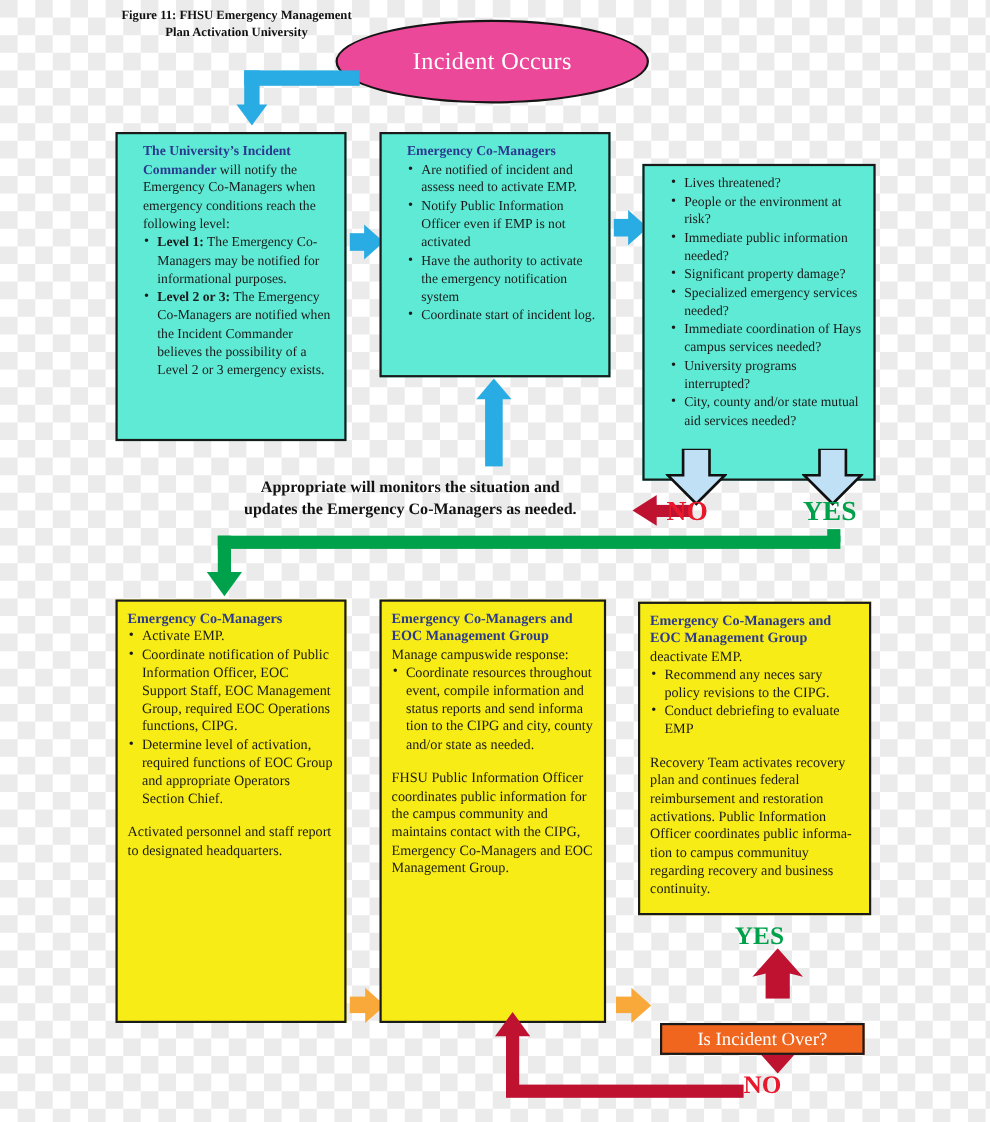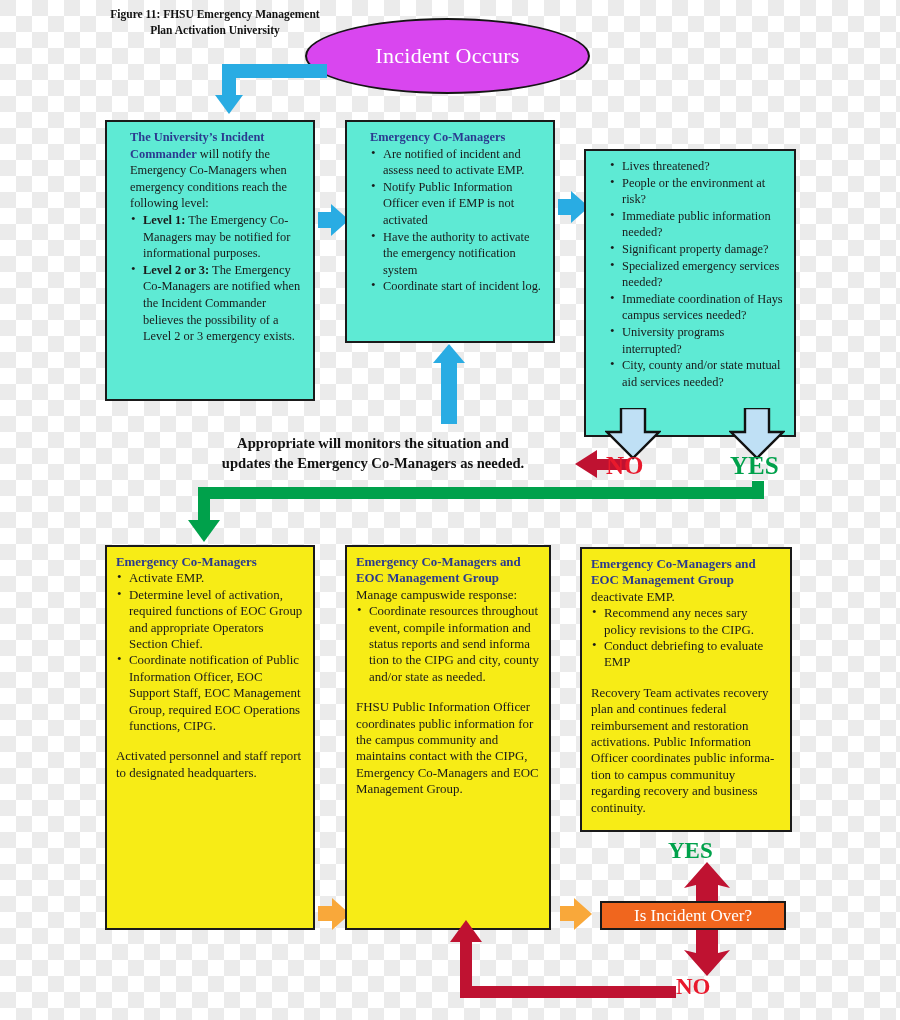--- a/index.html
+++ b/index.html
@@ -15,21 +15,21 @@
   
   #fig-title{
     left:90px;top:6px;width:250px;text-align:center;
     font-family:"Liberation Serif", serif;
     font-weight:bold;font-size:11.5px;line-height:16px;color:#111;
   }
 
   
   #incident-ellipse{
     left:305px;top:18px;width:285px;height:76px;
-    background:#d946ef;border:2.5px solid #151515;border-radius:50%;
+    background:#ec4899;border:2.5px solid #151515;border-radius:50%;
     display:flex;align-items:center;justify-content:center;
   }
   #incident-ellipse span{
     color:#fff;font-size:22px;letter-spacing:.3px;
     font-family:"Liberation Serif", serif;
   }
 
   
   .bluebox{
     background:#5eead4;border:2px solid #1a1a1a;
@@ -100,21 +100,21 @@
   #g-v{left:752px;top:481px;width:12px;height:12px;background:#00a14b;}
   #g-down{left:198px;top:487px;width:12px;height:40px;background:#00a14b;}
   #g-head{left:188px;top:520px;border-left:16px solid transparent;border-right:16px solid transparent;border-top:22px solid #00a14b;}
   #o1-shaft{left:318px;top:906px;width:17px;height:15px;background:#f9a83a;}
   #o1-head{left:332px;top:898px;border-top:16px solid transparent;border-bottom:16px solid transparent;border-left:18px solid #f9a83a;}
   #o2-shaft{left:560px;top:906px;width:17px;height:15px;background:#f9a83a;}
   #o2-head{left:574px;top:898px;border-top:16px solid transparent;border-bottom:16px solid transparent;border-left:18px solid #f9a83a;}
 
   
   #incident-over{
-    left:600px;top:901px;width:186px;height:29px;
+    left:600px;top:930px;width:186px;height:29px;
     background:#f0661e;border:2px solid #1a1a1a;
     display:flex;align-items:center;justify-content:center;
   }
   #incident-over span{color:#fff;font-size:17px;font-family:"Liberation Serif", serif;}
 
   
   #dbl-up{left:678px;top:862px;}
   #dbl-dn{left:678px;top:930px;}
 
   
@@ -203,22 +203,22 @@
 
 <div class="abs" id="g-h"></div>
 <div class="abs" id="g-v"></div>
 <div class="abs" id="g-down"></div>
 <div class="abs" id="g-head"></div>
 
 <div class="abs yellowbox" id="box-y1">
   <div class="hd tight">Emergency Co-Managers</div>
   <ul class="bl">
     <li>Activate EMP.</li>
+    <li>Coordinate notification of Public Information Officer, EOC Support Staff, EOC Management Group, required EOC Operations functions, CIPG.</li>
     <li>Determine level of activation, required functions of EOC Group and appropriate Operators Section Chief.</li>
-    <li>Coordinate notification of Public Information Officer, EOC Support Staff, EOC Management Group, required EOC Operations functions, CIPG.</li>
   </ul>
   <div class="para">Activated personnel and staff report to designated headquarters.</div>
 </div>
 
 <div class="abs" id="o1-shaft"></div>
 <div class="abs" id="o1-head"></div>
 
 <div class="abs yellowbox" id="box-y2">
   <div class="tight">
     <span class="hd">Emergency Co-Managers and EOC Management Group</span><span> Manage campuswide response:</span>

